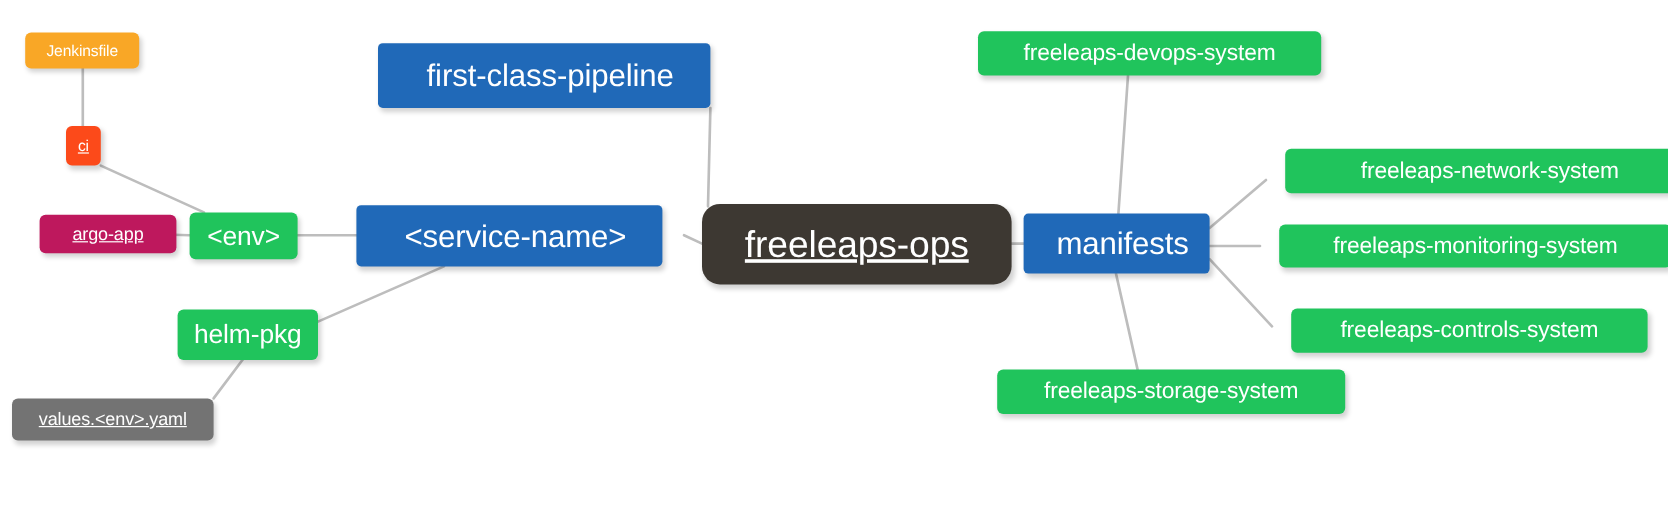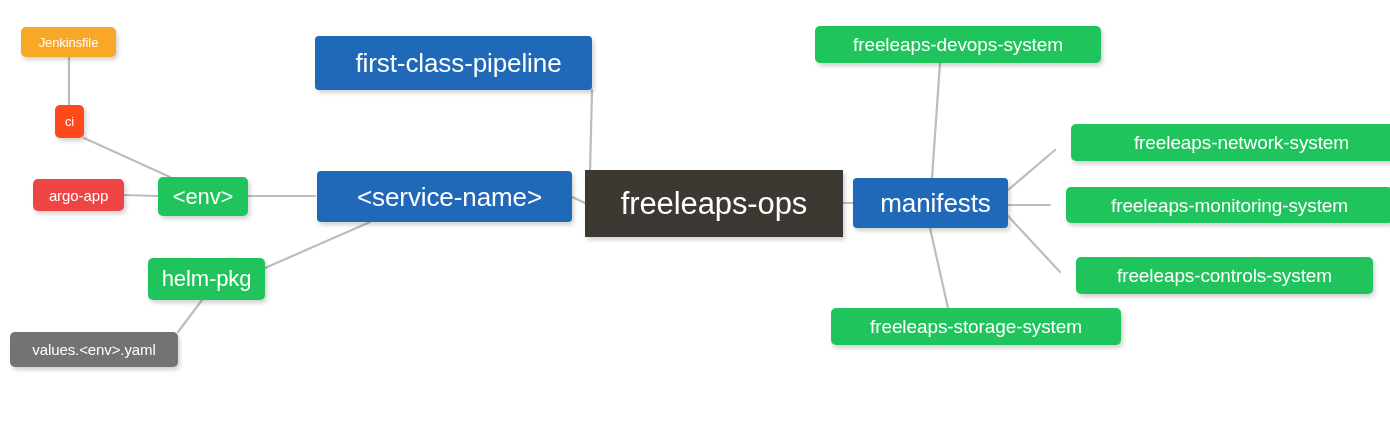--- a/index.html
+++ b/index.html
@@ -36,31 +36,33 @@
     color: #ffffff;
     white-space: nowrap;
     line-height: 1;
     box-shadow: 2px 3px 4px rgba(0,0,0,0.18);
     padding: 0 10px;
     letter-spacing: -0.1px;
   }
   .node-root {
     background: #3d3832;
     font-size: 31px;
-    border-radius: 0;
+    border-radius: 15px;
+    text-decoration: underline;
   }
   .node-blue {
     background: #2069b8;
     border-radius: 4px;
   }
   .node-green {
     background: #20c45c;
   }
   .node-red {
     background: #fc4a1a;
+    text-decoration: underline;
   }
   .node-orange {
     background: #f9a726;
   }
   .sz-xl { font-size: 31px; }
   .sz-lg { font-size: 26px; padding-left: 20px; }
   .sz-md { font-size: 22px; }
   .sz-sm { font-size: 19px; margin-left: 16px; }
   .sz-xs { font-size: 15px; }
   .sz-tn { font-size: 13px; }
@@ -86,29 +88,29 @@
         <line x1="1008" y1="205" x2="1050" y2="205" stroke="#bdbdbd"></line>
         <line x1="1060" y1="272" x2="1008" y2="216" stroke="#bdbdbd"></line>
         <line x1="948" y1="308" x2="930" y2="228" stroke="#bdbdbd"></line>
       </g>
   </svg>
 
   <div class="node node-root sz-xl" style="left: 585px; top: 170px; width: 258px; height: 67px; background: rgb(61, 56, 50);">freeleaps-ops</div>
 
   <div class="node node-blue sz-lg" style="left: 315px; top: 36px; width: 277px; height: 54px; background: rgb(32, 105, 184);">first-class-pipeline</div>
 
-  <div class="node node-blue sz-lg" style="left: 317px; top: 171px; width: 255px; height: 51px; background: rgb(32, 105, 184);">&lt;service-name&gt;</div>
+  <div class="node node-blue sz-lg" style="left: 297px; top: 171px; width: 255px; height: 51px; background: rgb(32, 105, 184);">&lt;service-name&gt;</div>
 
   <div class="node node-green sz-md" style="left: 158px; top: 177px; width: 90px; height: 39px; background: rgb(32, 196, 92);">&lt;env&gt;</div>
 
   <div class="node node-red sz-tn" style="left: 55px; top: 105px; width: 29px; height: 33px; background: rgb(252, 74, 26);">ci</div>
 
   <div class="node node-orange sz-tn" style="left: 21px; top: 27px; width: 95px; height: 30px; background: rgb(249, 167, 38);">Jenkinsfile</div>
 
-  <div class="node node-red sz-xs" style="left: 33px; top: 179px; width: 91px; height: 32px; background: #ef4444; text-align: right;">argo-app</div>
+  <div class="node node-red sz-xs" style="left: 33px; top: 179px; width: 114px; height: 32px; background: #be185d; text-align: right;">argo-app</div>
 
   <div class="node node-green sz-md" style="left: 148px; top: 258px; width: 117px; height: 42px; background: rgb(32, 196, 92);">helm-pkg</div>
 
   <div class="node node-red sz-xs" style="left: 10px; top: 332px; width: 168px; height: 35px; background: #737373;">values.&lt;env&gt;.yaml</div>
 
   <div class="node node-blue sz-lg" style="left: 853px; top: 178px; width: 155px; height: 50px; background: rgb(32, 105, 184);">manifests</div>
 
   <div class="node node-green sz-sm" style="left: 799px; top: 26px; width: 286px; height: 37px; background: rgb(32, 196, 92);">freeleaps-devops-system</div>
 
   <div class="node node-green sz-sm" style="left: 1055px; top: 124px; width: 341px; height: 37px; background: rgb(32, 196, 92);">freeleaps-network-system</div>

